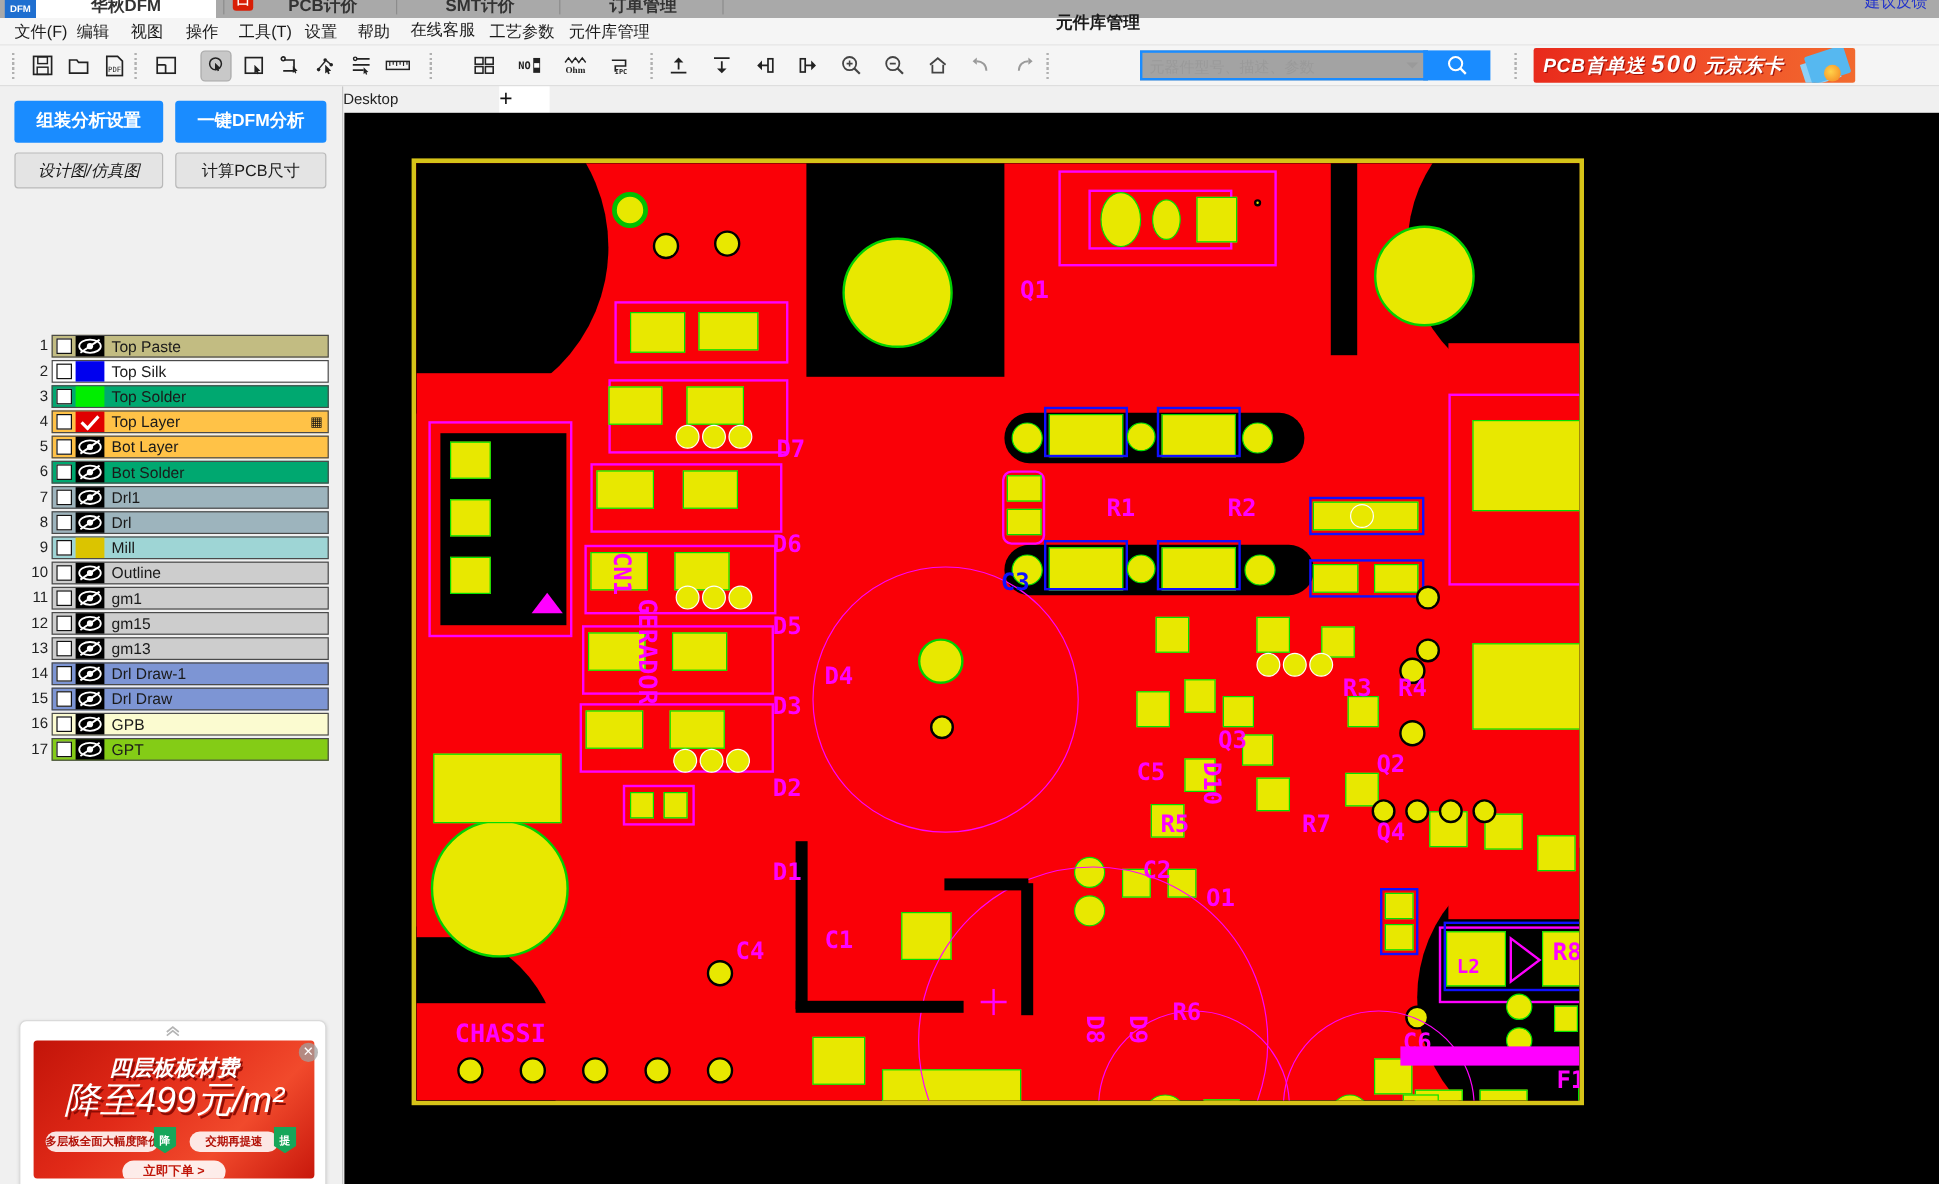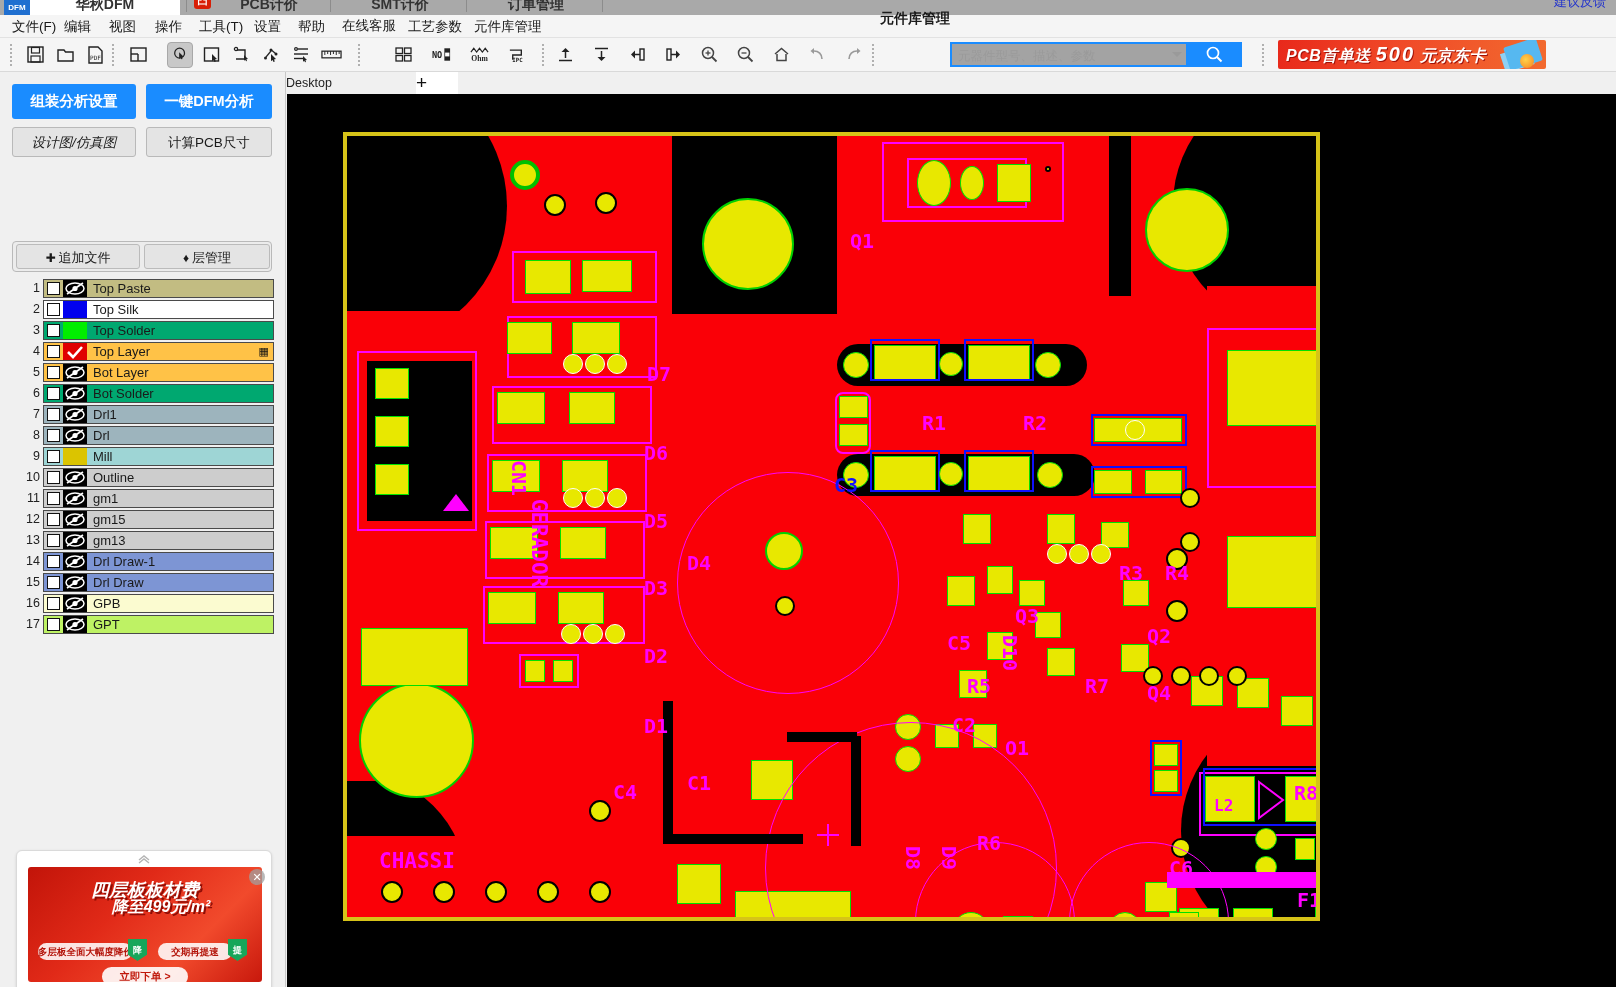--- a/index.html
+++ b/index.html
@@ -200,22 +200,22 @@
     background: linear-gradient(135deg, #c21409 0%, #e12a18 38%, #f14a2c 70%, #c8180c 100%);
     border-radius: 3px; overflow:hidden;
   }
   .adimg-l1 {
     position:absolute; left: 50%; top: 11px; transform: translateX(-50%);
     font-size: 18px; font-weight:bold; color:#fff; font-style:italic;
     white-space:nowrap; text-shadow: 2px 2px 0 #8e0d05;
   }
   .adimg-l2 {
     position:absolute; left: 50%; top: 30px; transform: translateX(-50%);
-    font-size: 16px; font-weight:bold; color:#fff; font-style:italic;
-    white-space:nowrap; text-shadow: 2px 2px 0 #8e0d05; margin-left: 16px;
+    font-size: 30px; font-weight:normal; color:#fff; font-style:italic;
+    white-space:nowrap; text-shadow: 2px 2px 0 #8e0d05;
   }
   .adpill {
     position:absolute; top: 76px; height: 17px;
     background: rgba(255,255,255,.88); border-radius:9px;
     font-size: 9.5px; color:#b31208; font-weight:bold;
     line-height:17px; text-align:center; white-space:nowrap;
   }
   .adtag {
     position:absolute; top: 72px; width: 19px; height: 22px;
     background:#17a65a; color:#fff; font-size:9px; font-weight:bold;
@@ -520,28 +520,20 @@
 </div>
 
 <div class="leftpanel">
 
   <div class="btn-primary" style="left:12px; top:12px; width:124px;">组装分析设置</div>
   <div class="btn-primary" style="left:146px; top:12px; width:126px;">一键DFM分析</div>
 
   <div class="btn-grey" style="left:12px; top:55px; width:124px;font-style:italic;">设计图/仿真图</div>
   <div class="btn-grey" style="left:146px; top:55px; width:126px;">计算PCB尺寸</div>
 
-  <div class="btn-group">
-    <div class="btn-sub" style="left:3px; width:124px;">
-      <span class="gi">✚</span><span>追加文件</span>
-    </div>
-    <div class="btn-sub" style="left:131px; width:126px;">
-      <span class="gi">♦</span><span>层管理</span>
-    </div>
-  </div>
 
   <div class="layerlist" id="layerlist">
       <div class="layerrow">
         <div class="lr-num">1</div>
         <div class="lr-body" style="background:#c2bc82">
           <div class="lr-check"></div>
           <div class="lr-swatch" style="background:#000">
             <svg width="22" height="15" viewBox="0 0 22 15">
               <ellipse cx="11" cy="7.5" rx="9" ry="5.5" fill="none" stroke="#fff" stroke-width="1.5"></ellipse>
               <circle cx="11" cy="7.5" r="2.6" fill="#fff"></circle>
@@ -737,21 +729,21 @@
               <ellipse cx="11" cy="7.5" rx="9" ry="5.5" fill="none" stroke="#fff" stroke-width="1.5"></ellipse>
               <circle cx="11" cy="7.5" r="2.6" fill="#fff"></circle>
               <line x1="3" y1="13" x2="19" y2="2" stroke="#fff" stroke-width="1.6"></line>
             </svg>
           </div>
           <div class="lr-name">GPB</div>
         </div>
       </div>
       <div class="layerrow">
         <div class="lr-num">17</div>
-        <div class="lr-body" style="background:#bef264">
+        <div class="lr-body" style="background:#84cc16">
           <div class="lr-check"></div>
           <div class="lr-swatch" style="background:#000">
             <svg width="22" height="15" viewBox="0 0 22 15">
               <ellipse cx="11" cy="7.5" rx="9" ry="5.5" fill="none" stroke="#fff" stroke-width="1.5"></ellipse>
               <circle cx="11" cy="7.5" r="2.6" fill="#fff"></circle>
               <line x1="3" y1="13" x2="19" y2="2" stroke="#fff" stroke-width="1.6"></line>
             </svg>
           </div>
           <div class="lr-name">GPT</div>
         </div>

